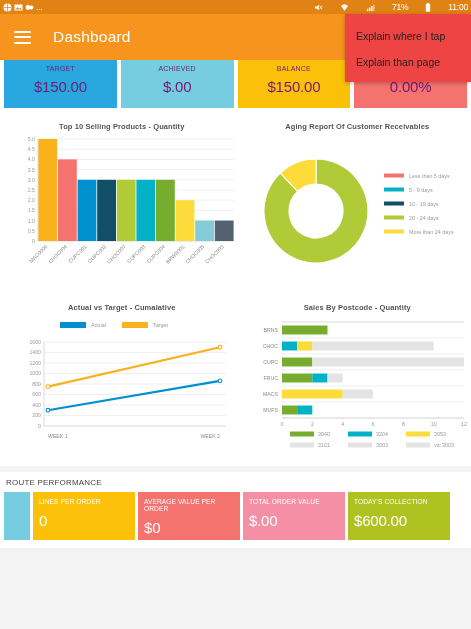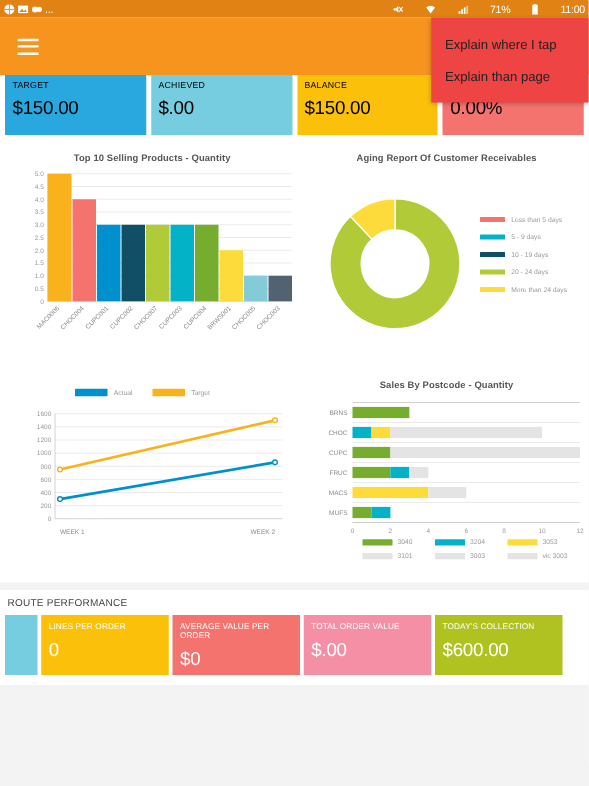--- a/index.html
+++ b/index.html
@@ -45,21 +45,21 @@
 
   .seg-wrap { display: flex; justify-content: center; padding: 6px 0 8px 0; background: #ffffff; }
   .seg { display: flex; border: 1px solid #e08214; border-radius: 3px; overflow: hidden; }
   .seg div { font-size: 8.5px; padding: 6px 0; width: 74px; text-align: center; cursor: pointer; }
   .seg .on { background: #e08214; color: #ffffff; }
   .seg .off { background: #ffffff; color: #e08214; }
 
   
   .kpi-card-wrap { background: #ffffff; padding: 0 4px 6px 4px; }
   .kpis { display: flex; gap: 4px; }
-  .kpi { flex: 1; height: 48px; padding: 5px 6px 0 6px; color: #000000; }
+  .kpi { flex: 1; height: 48px; padding: 5px 6px 0 6px; color: #701a75; text-align: center; }
   .kpi .lbl { font-size: 7px; letter-spacing: 0.2px; }
   .kpi .val { font-size: 15px; margin-top: 6px; letter-spacing: -0.2px; }
 
   
   .charts-row { display: flex; background: #ffffff; }
   .chart-box { width: 235.5px; padding: 8px 4px 4px 12px; position: relative; }
   .chart-title { text-align: center; font-size: 7.5px; font-weight: bold; color: #555555;
     letter-spacing: 0.1px; margin-bottom: 2px; }
 
   svg { display: block; }
@@ -121,20 +121,21 @@
       <span class="sb-txt">11:00</span>
     </div>
   </div>
 
   <div class="appbar">
     <div class="hamburger">
         <i></i>
         <i></i>
         <i></i>
       </div>
+    <div class="app-title">Dashboard</div>
   </div>
 
   <div class="content">
 
 
     <div class="kpi-card-wrap">
       <div class="kpis">
         <div class="kpi" style="background:#29a8df">
           <div class="lbl">TARGET</div>
           <div class="val">$150.00</div>
@@ -220,20 +221,21 @@
             <text x="161" y="86.6" class="lg">20 - 24  days</text>
             <rect x="136" y="96.6" width="20" height="4" fill="#fddb3a" rx="0.5"></rect>
             <text x="161" y="100.6" class="lg">More than 24  days</text>
           </svg>
       </div>
     </div>
 
     <div class="charts-row">
 
       <div class="chart-box">
+        <div class="chart-title">Actual vs Target - Cumalative</div>
         <svg id="svg-line" width="227" height="148" viewBox="0 0 227 148">
             <rect x="48" y="8" width="26" height="6" fill="#0090ce" rx="0.5"></rect>
             <text x="79" y="13.2" class="lg">Actual</text>
             <rect x="110" y="8" width="26" height="6" fill="#f9b21c" rx="0.5"></rect>
             <text x="141" y="13.2" class="lg">Target</text>
             <text x="29" y="113.9" text-anchor="end" class="tk">0</text>
             <line x1="32" y1="101.5" x2="214" y2="101.5" class="gl"></line>
             <text x="29" y="103.4" text-anchor="end" class="tk">200</text>
             <line x1="32" y1="91" x2="214" y2="91" class="gl"></line>
             <text x="29" y="92.9" text-anchor="end" class="tk">400</text>

